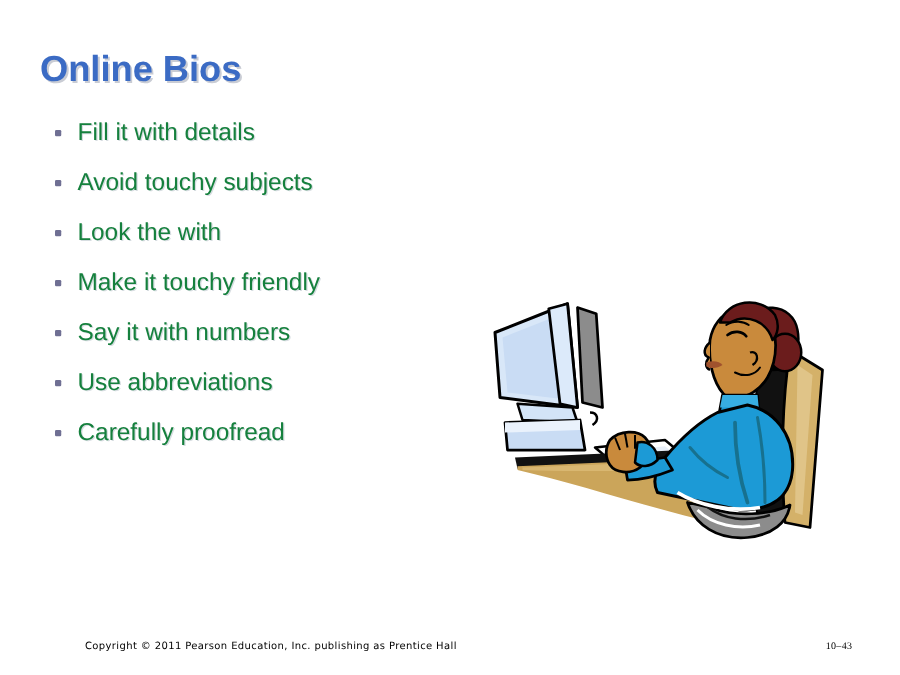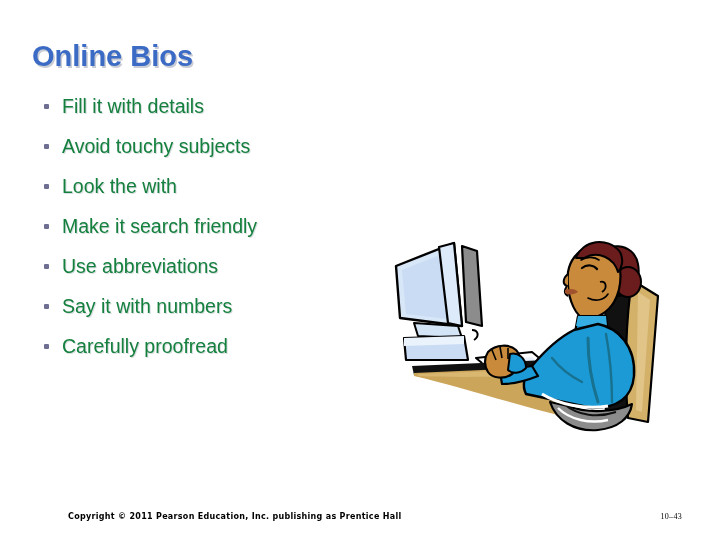--- a/index.html
+++ b/index.html
@@ -73,21 +73,20 @@
   
   #footer-copyright {
     position: absolute;
     left: 68px;
     top: 512px;
     font-size: 8px;
     font-family: "DejaVu Sans", sans-serif;
     color: #000000;
     letter-spacing: 0.3px;
     white-space: nowrap;
-    font-weight: bold;
   }
   #footer-pagenum {
     position: absolute;
     left: 682px;
     top: 512px;
     transform: translateX(-100%);
     font-size: 8px;
     font-family: Liberation Serif, serif;
     color: #000000;
     letter-spacing: 0.3px;
@@ -109,29 +108,29 @@
     <li>
       <span class="bullet-dot"></span>
       <span>Avoid touchy subjects</span>
     </li>
     <li>
       <span class="bullet-dot"></span>
       <span>Look the with</span>
     </li>
     <li>
       <span class="bullet-dot"></span>
-      <span>Make it search friendly</span>
+      <span>Make it touchy friendly</span>
+    </li>
+    <li>
+      <span class="bullet-dot"></span>
+      <span>Say it with numbers</span>
     </li>
     <li>
       <span class="bullet-dot"></span>
       <span>Use abbreviations</span>
-    </li>
-    <li>
-      <span class="bullet-dot"></span>
-      <span>Say it with numbers</span>
     </li>
     <li>
       <span class="bullet-dot"></span>
       <span>Carefully proofread</span>
     </li>
   </ul>
 
   <div id="clipart">
     <svg width="292" height="220" viewBox="0 0 292 220" xmlns="http://www.w3.org/2000/svg">
 

